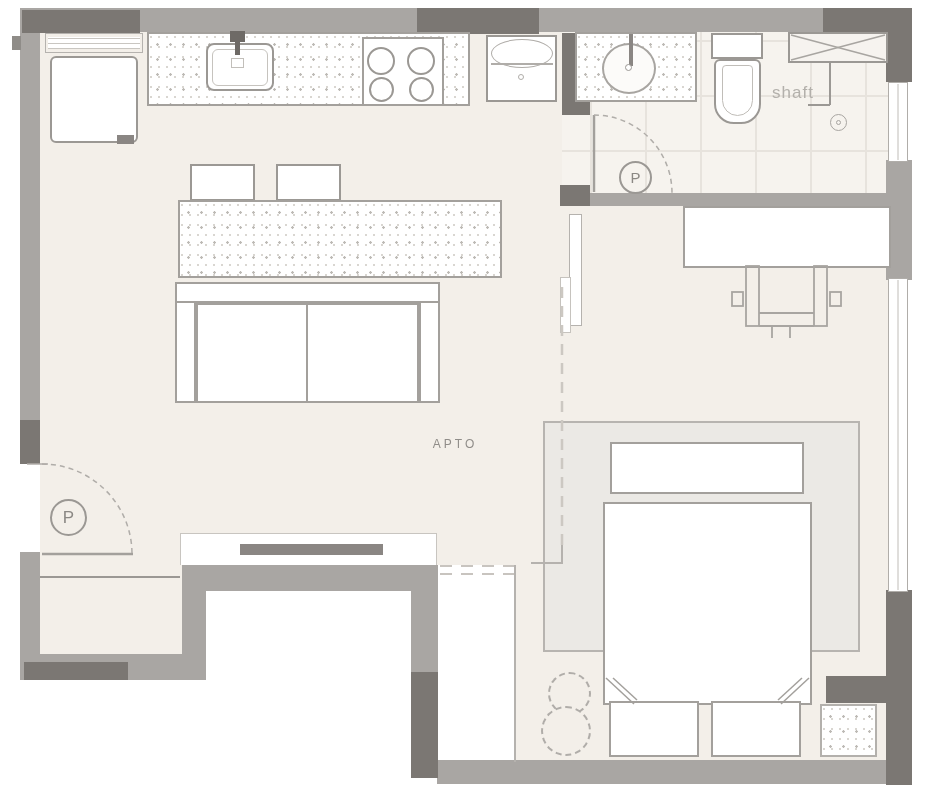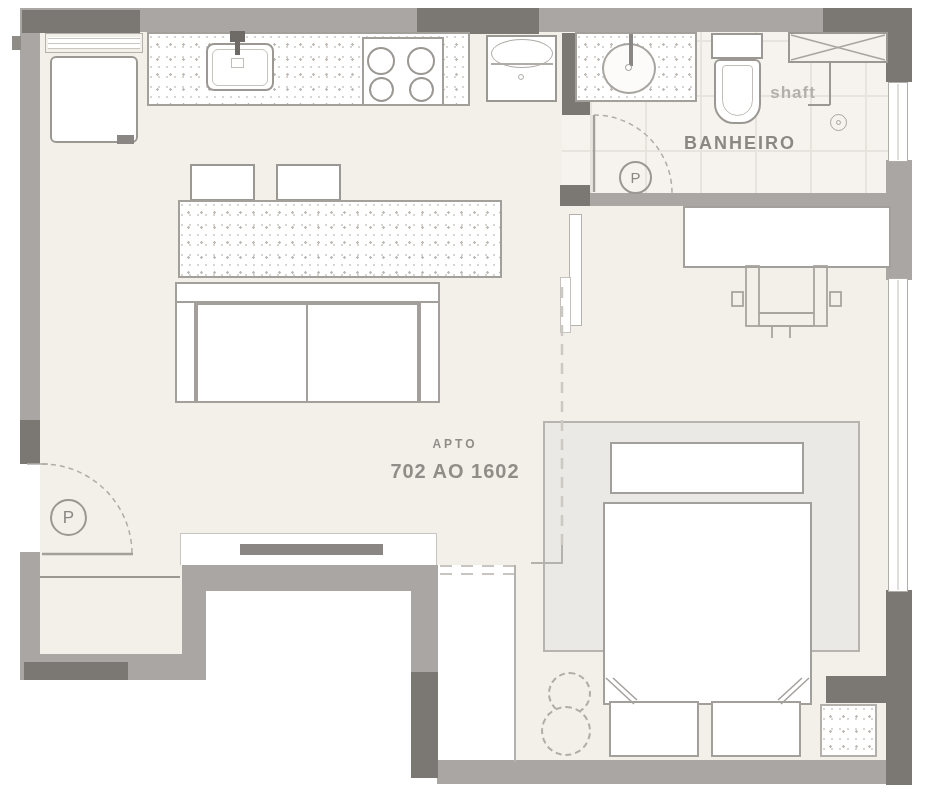--- a/index.html
+++ b/index.html
@@ -33,21 +33,21 @@
   .furnl { background:#ffffff; border:2px solid #9b9894; }
   .round { border-radius:50%; }
 
   .window { background:#ffffff; border:1px solid #b0ada9; }
 
   .louver { background:#ffffff; border:1px solid #b5b2ae;
             background-image:repeating-linear-gradient(to bottom, transparent 0 4px, #c9c6c1 4px 5px);
             background-clip:content-box; padding:3px 2px; }
 
   
-  .lbl { color:#8b8884; display:flex; align-items:center; justify-content:center; text-align:left;font-weight:bold; }
+  .lbl { color:#8b8884; display:flex; align-items:center; justify-content:center; text-align:left; }
   .p-circle { border:2px solid #9b9894; border-radius:50%; color:#8b8884;
               display:flex; align-items:center; justify-content:center; }
 
   .dash-border { border:2px dashed #b0ada9; border-radius:50%; background:#f3efe9; }
 
   svg.overlay { position:absolute; left:0; top:0; pointer-events:none; }
 </style>
 </head>
 <body>
 
@@ -186,20 +186,18 @@
       <line x1="606" y1="678" x2="634" y2="704"></line>
       <line x1="613" y1="678" x2="637" y2="700"></line>
       <line x1="809" y1="678" x2="781" y2="704"></line>
       <line x1="802" y1="678" x2="778" y2="700"></line>
     </g>
 
     <line x1="898" y1="84" x2="898" y2="160" stroke="#c0bdb8" stroke-width="1"></line>
     <line x1="898" y1="280" x2="898" y2="590" stroke="#c0bdb8" stroke-width="1"></line>
   </svg>
 
-  <div class="abs lbl" style="left:650px;top:131px;width:180px;height:24px;font-size:18px;letter-spacing:2px">BANHEIRO</div>
   <div class="abs lbl" style="left:757px;top:82px;width:72px;height:22px;font-size:17px;letter-spacing:1px;color:#b3b0ab">shaft</div>
   <div class="abs lbl" style="left:395px;top:432px;width:120px;height:24px;font-size:12px;letter-spacing:3px;color:#908d89">APTO</div>
-  <div class="abs lbl" style="left:365px;top:459px;width:180px;height:24px;font-size:20px;letter-spacing:1px;color:#908d89">702 AO 1602</div>
   <div class="abs p-circle" style="left:50px;top:499px;width:37px;height:37px;font-size:17px">P</div>
   <div class="abs p-circle" style="left:619px;top:161px;width:33px;height:33px;font-size:15px">P</div>
 
 </div>
 
 </body></html>

